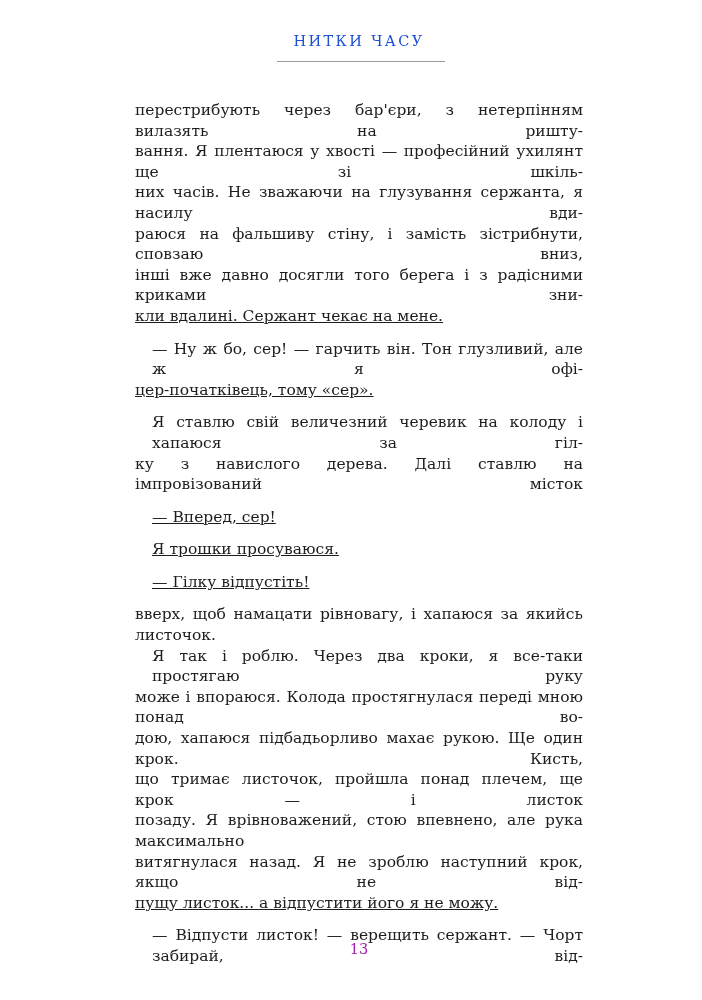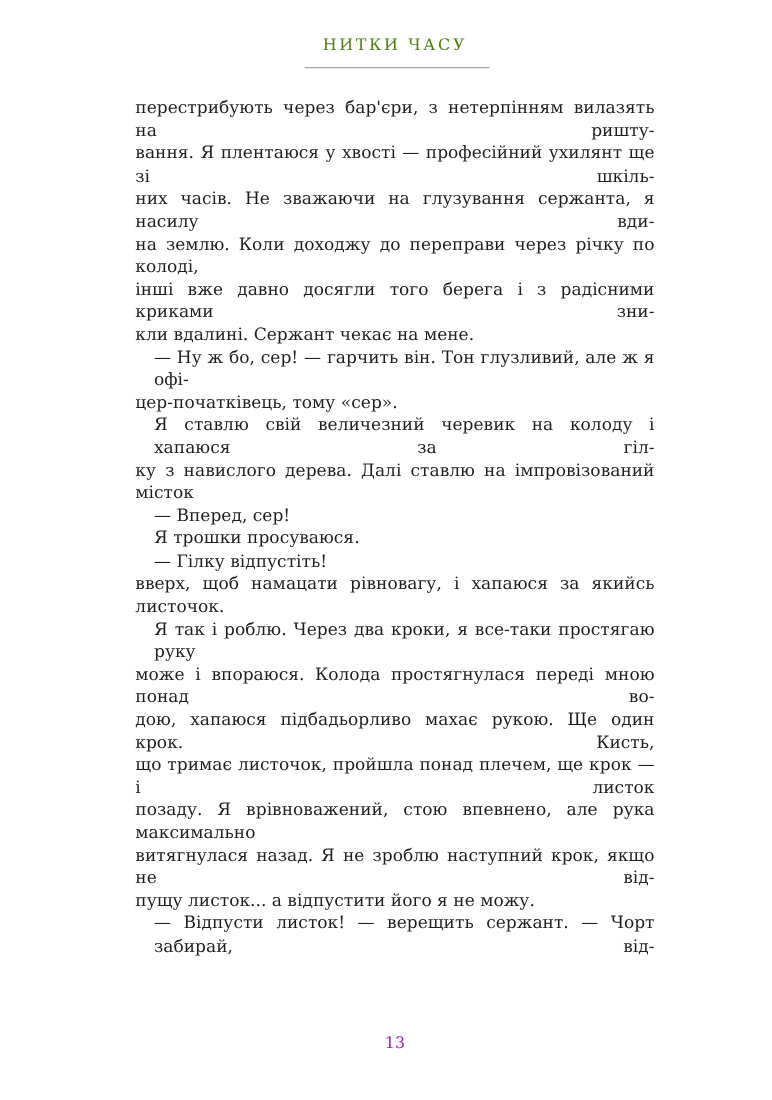--- a/index.html
+++ b/index.html
@@ -21,48 +21,49 @@
     background: #ffffff;
   }
   .running-header {
     position: absolute;
     top: 33px;
     left: 123px;
     width: 472px;
     text-align: center;
     font-size: 14.5px;
     letter-spacing: 2.4px;
-    color: #4d7c0f;
+    color: #1d4ed8;
   }
   .header-rule {
     position: absolute;
     top: 61px;
     left: 277px;
     width: 168px;
     height: 1px;
     background: #9b9b9b;
   }
   .text-block {
     position: absolute;
     top: 88px;
     left: 123px;
     width: 472px;
   }
   .paragraph {
-    margin: 0;
+    margin: 12px;
   }
   .line {
     font-size: 15.5px;
     line-height: 20.6px;
     text-align: justify;
     text-align-last: justify;
     -moz-text-align-last: justify;
   }
   .line.last {
     text-align-last: left;
+    text-decoration: underline;
     -moz-text-align-last: left;
   }
   .line.indent {
     padding-left: 17px;
   }
   .page-number {
     position: absolute;
     top: 941px;
     left: 123px;
     width: 472px;
@@ -78,21 +79,21 @@
 
   <div class="running-header">НИТКИ ЧАСУ</div>
 
   <div class="header-rule"></div>
 
   <div class="text-block">
       <div class="paragraph">
         <div class="line">перестрибують через бар'єри, з нетерпінням вилазять на ришту-</div>
         <div class="line">вання. Я плентаюся у хвості — професійний ухилянт ще зі шкіль-</div>
         <div class="line">них часів. Не зважаючи на глузування сержанта, я насилу вди-</div>
-        <div class="line">на землю. Коли доходжу до переправи через річку по колоді,</div>
+        <div class="line">раюся на фальшиву стіну, і замість зістрибнути, сповзаю вниз,</div>
         <div class="line">інші вже давно досягли того берега і з радісними криками зни-</div>
         <div class="line last">кли вдалині. Сержант чекає на мене.</div>
       </div>
       <div class="paragraph">
         <div class="line indent">— Ну ж бо, сер! — гарчить він. Тон глузливий, але ж я офі-</div>
         <div class="line last">цер-початківець, тому «сер».</div>
       </div>
       <div class="paragraph">
         <div class="line indent">Я ставлю свій величезний черевик на колоду і хапаюся за гіл-</div>
         <div class="line">ку з навислого дерева. Далі ставлю на імпровізований місток</div>

